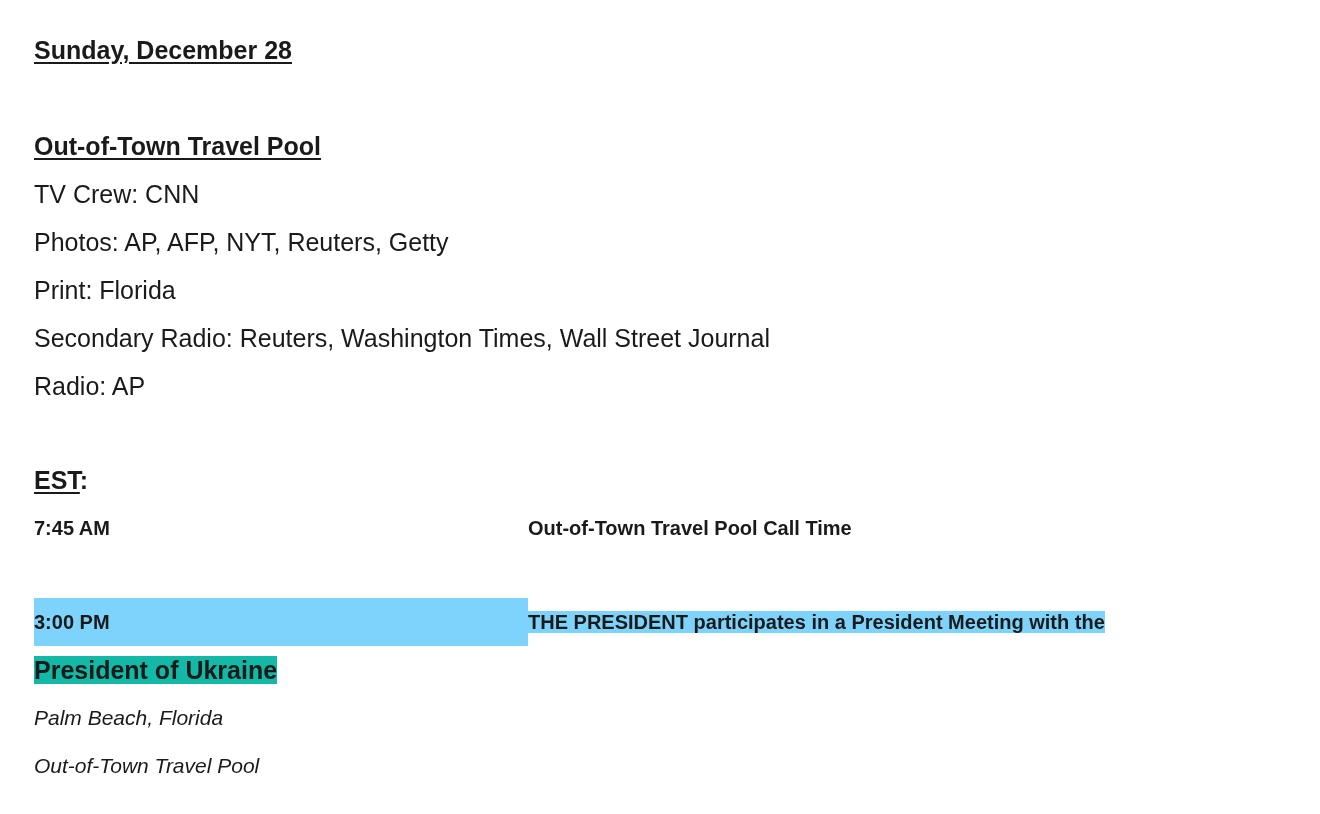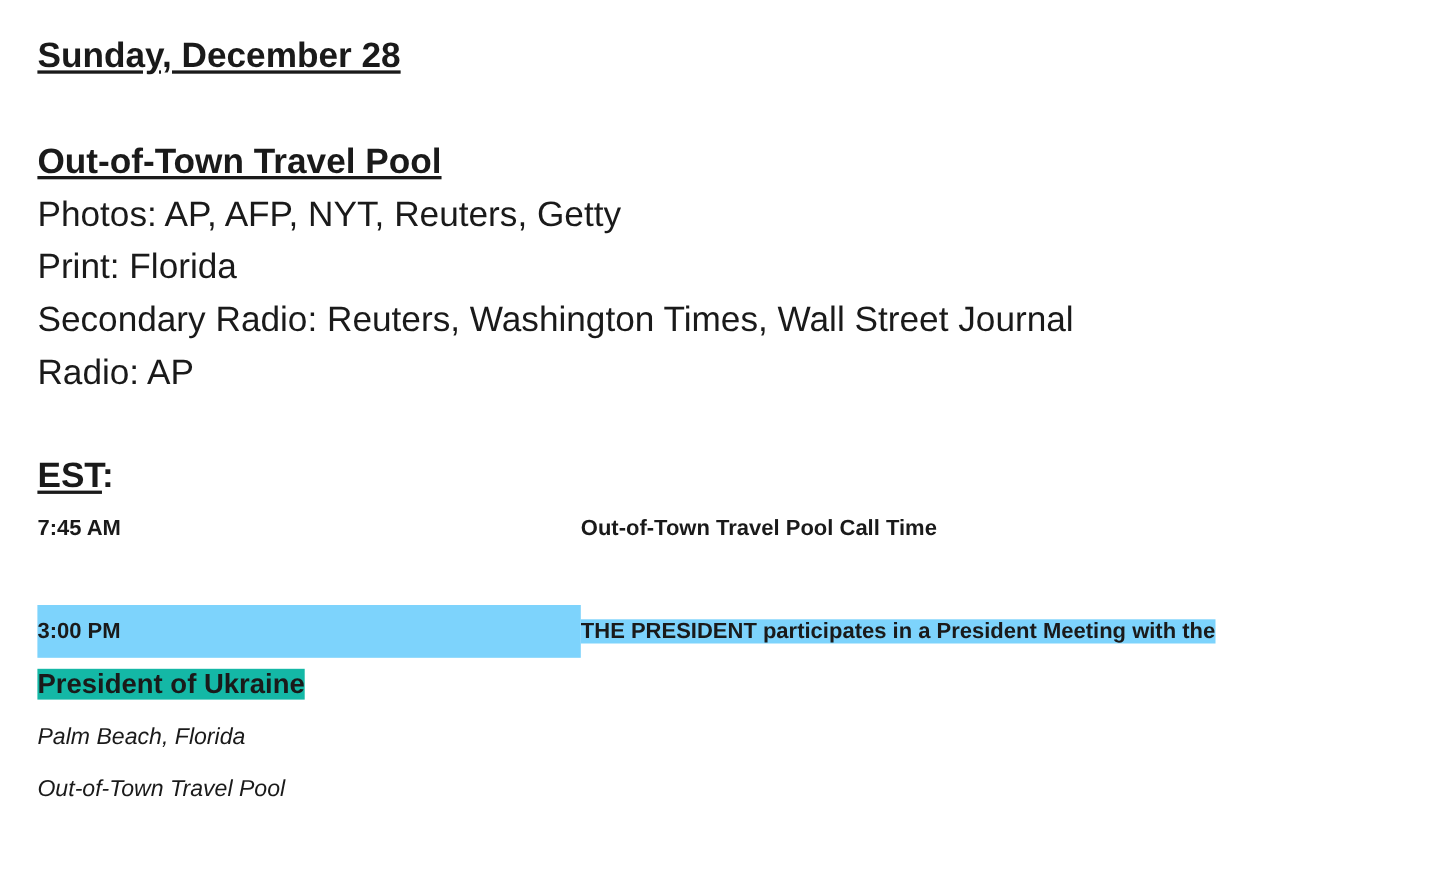--- a/index.html
+++ b/index.html
@@ -12,21 +12,21 @@
     height: 814px;
     font-family: "Liberation Sans", sans-serif;
     color: #1a1a1a;
     -webkit-font-smoothing: antialiased;
   }
   .page {
     padding: 26px 34px 0 34px;
     box-sizing: border-box;
   }
   .line {
-    font-size: 32px;
+    font-size: 25px;
     line-height: 48px;
     white-space: nowrap;
   }
   .heading {
     font-weight: bold;
     text-decoration: underline;
     text-underline-offset: 3px;
   }
   .spacer-sm { height: 48px; }
   .spacer-xs { height: 46px; }
@@ -71,20 +71,21 @@
 <body>
 
 <div class="page">
 
   <div class="line heading">Sunday, December 28</div>
 
   <div class="spacer-sm"></div>
 
   <div class="line heading">Out-of-Town Travel Pool</div>
 
+  <div class="line">TV Crew: CNN</div>
   <div class="line">Photos: AP, AFP, NYT, Reuters, Getty</div>
   <div class="line">Print: Florida</div>
   <div class="line">Secondary Radio: Reuters, Washington Times, Wall Street Journal</div>
   <div class="line">Radio: AP</div>
 
   <div class="spacer-xs"></div>
 
   <div class="line"><span class="bold underline">EST</span><span class="bold">:</span></div>
 
   <div class="sched-row"><span class="sched-time">7:45 AM</span><span>Out-of-Town Travel Pool Call Time</span></div>

